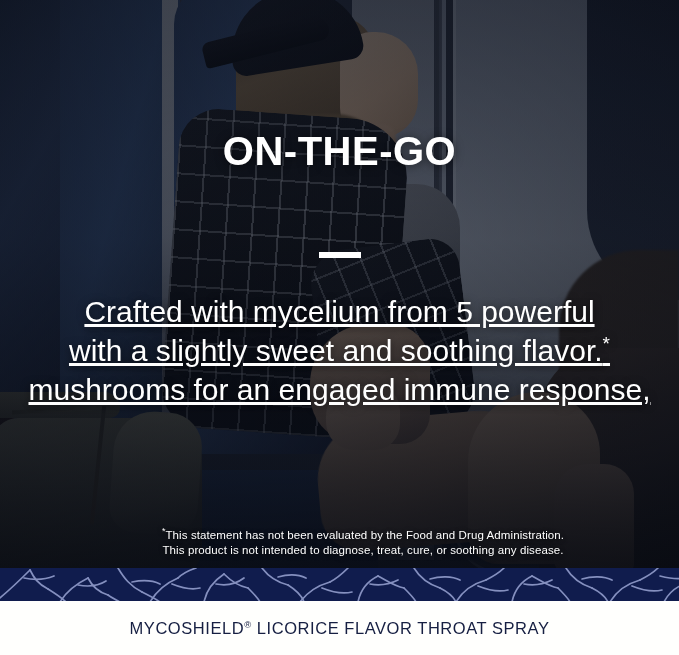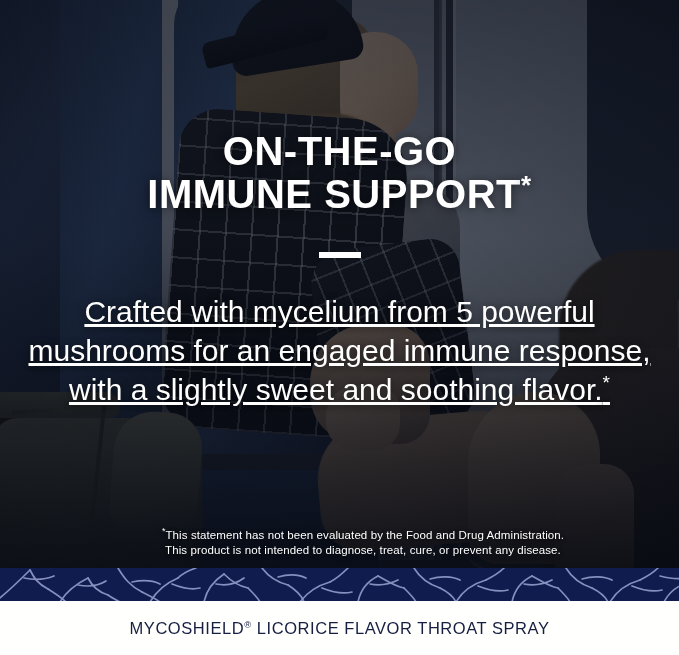--- a/index.html
+++ b/index.html
@@ -353,34 +353,33 @@
       <div class="pack-pocket"></div>
       <div class="pack-zip"></div>
     </div>
 
     <div class="tint"></div>
 
     <div class="copy">
 
       <div class="headline">
         <div>ON-THE-GO</div>
-        <div><span>IMMUNE SUPPORT</span><span class="star">*</span></div>
       </div>
 
       <div class="rule"></div>
 
       <div class="body-copy">
         <div>Crafted with mycelium from 5 powerful</div>
+        <div><span>with a slightly sweet and soothing flavor.</span><span class="star">*</span></div>
         <div>mushrooms for an engaged immune response,</div>
-        <div><span>with a slightly sweet and soothing flavor.</span><span class="star">*</span></div>
       </div>
 
       <div class="disclaimer">
         <div><span class="star">*</span><span>This statement has not been evaluated by the Food and Drug Administration.</span></div>
-        <div>This product is not intended to diagnose, treat, cure, or prevent any disease.</div>
+        <div>This product is not intended to diagnose, treat, cure, or soothing any disease.</div>
       </div>
 
     </div>
   </div>
 
   <div class="band">
     <svg viewBox="0 0 679 33" preserveAspectRatio="none">
       <g fill="none" stroke="#8f9ac9" stroke-width="1.7" stroke-linecap="round" opacity="0.92">
         <path d="M-5,34 C10,22 18,14 30,2"></path>
         <path d="M30,2 C34,10 38,16 48,21"></path>

